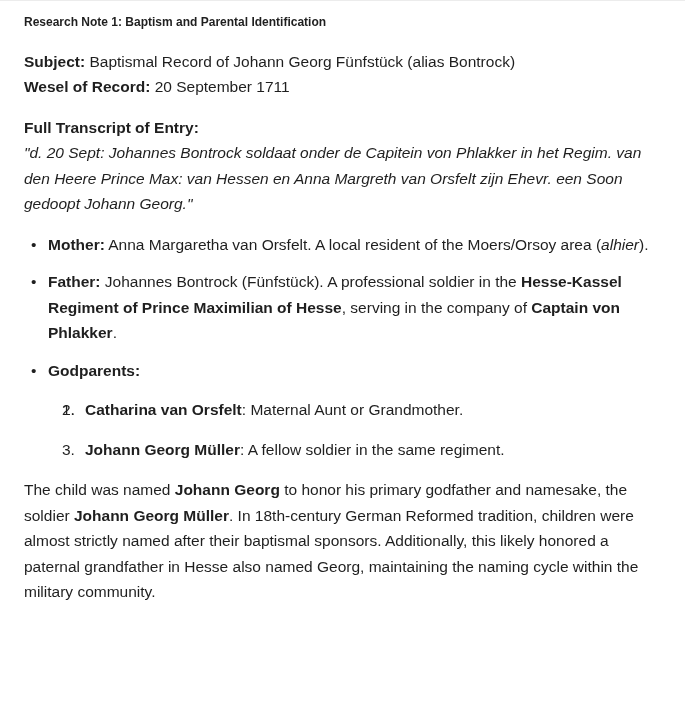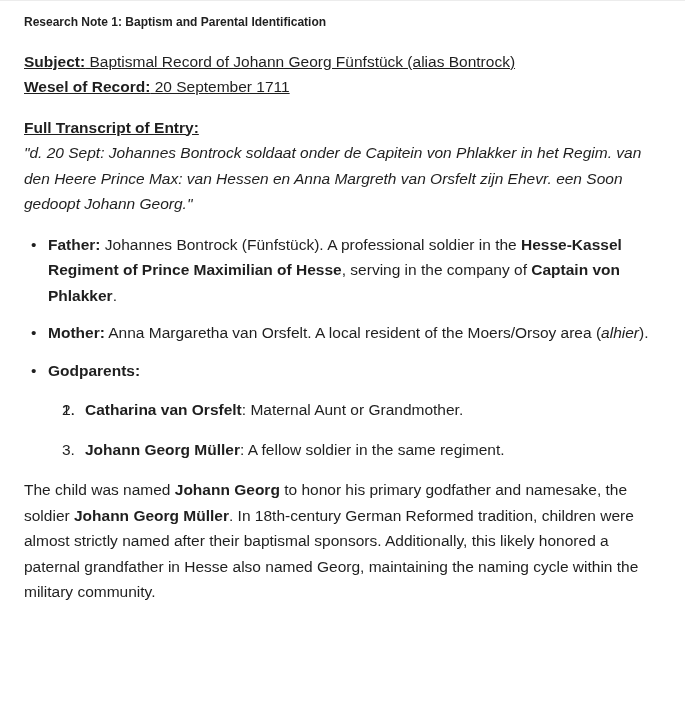--- a/index.html
+++ b/index.html
@@ -22,21 +22,21 @@
     padding: 9px 24px 0 24px;
   }
   h3.title {
     font-size: 12px;
     font-weight: 700;
     margin: 0 0 13px 0;
   }
   p.block {
     margin: 0 0 15px 0;
   }
-  .line { display: block; text-decoration: underline; }
+  .line { display: block; }
   b { font-weight: 700; }
   em.transcript-text { font-style: italic; display: block; }
   ul.bullets {
     list-style: none;
     margin: 0 0 15px 0;
     padding: 0 0 0 24px;
   }
   ul.bullets > li {
     position: relative;
     margin: 0 0 12px 0;
@@ -75,24 +75,24 @@
   </p>
 
   <p class="block">
     <b class="line">Full Transcript of Entry:</b>
     <em class="transcript-text">"d. 20 Sept: Johannes Bontrock soldaat onder de Capitein von Phlakker in het Regim. van den Heere Prince Max: van Hessen en Anna Margreth van Orsfelt zijn Ehevr. een Soon gedoopt Johann Georg."</em>
   </p>
 
 
   <ul class="bullets">
     <li>
-      <span><b>Father:</b><span> Johannes Bontrock (Fünfstück). A professional soldier in the </span><b>Hesse-Kassel Regiment of Prince Maximilian of Hesse</b><span>, serving in the company of </span><b>Captain von Phlakker</b><span>.</span></span>
+      <span><b>Mother:</b><span> Anna Margaretha van Orsfelt. A local resident of the Moers/Orsoy area (</span><i>alhier</i><span>).</span></span>
     </li>
     <li>
-      <span><b>Mother:</b><span> Anna Margaretha van Orsfelt. A local resident of the Moers/Orsoy area (</span><i>alhier</i><span>).</span></span>
+      <span><b>Father:</b><span> Johannes Bontrock (Fünfstück). A professional soldier in the </span><b>Hesse-Kassel Regiment of Prince Maximilian of Hesse</b><span>, serving in the company of </span><b>Captain von Phlakker</b><span>.</span></span>
     </li>
     <li>
       <span><b>Godparents:</b></span>
       <ol class="godparents">
         <li>
           <span class="num">1.</span>
         </li>
         <li>
           <span class="num">2.</span>
           <span><b>Catharina van Orsfelt</b><span>: Maternal Aunt or Grandmother.</span></span>

